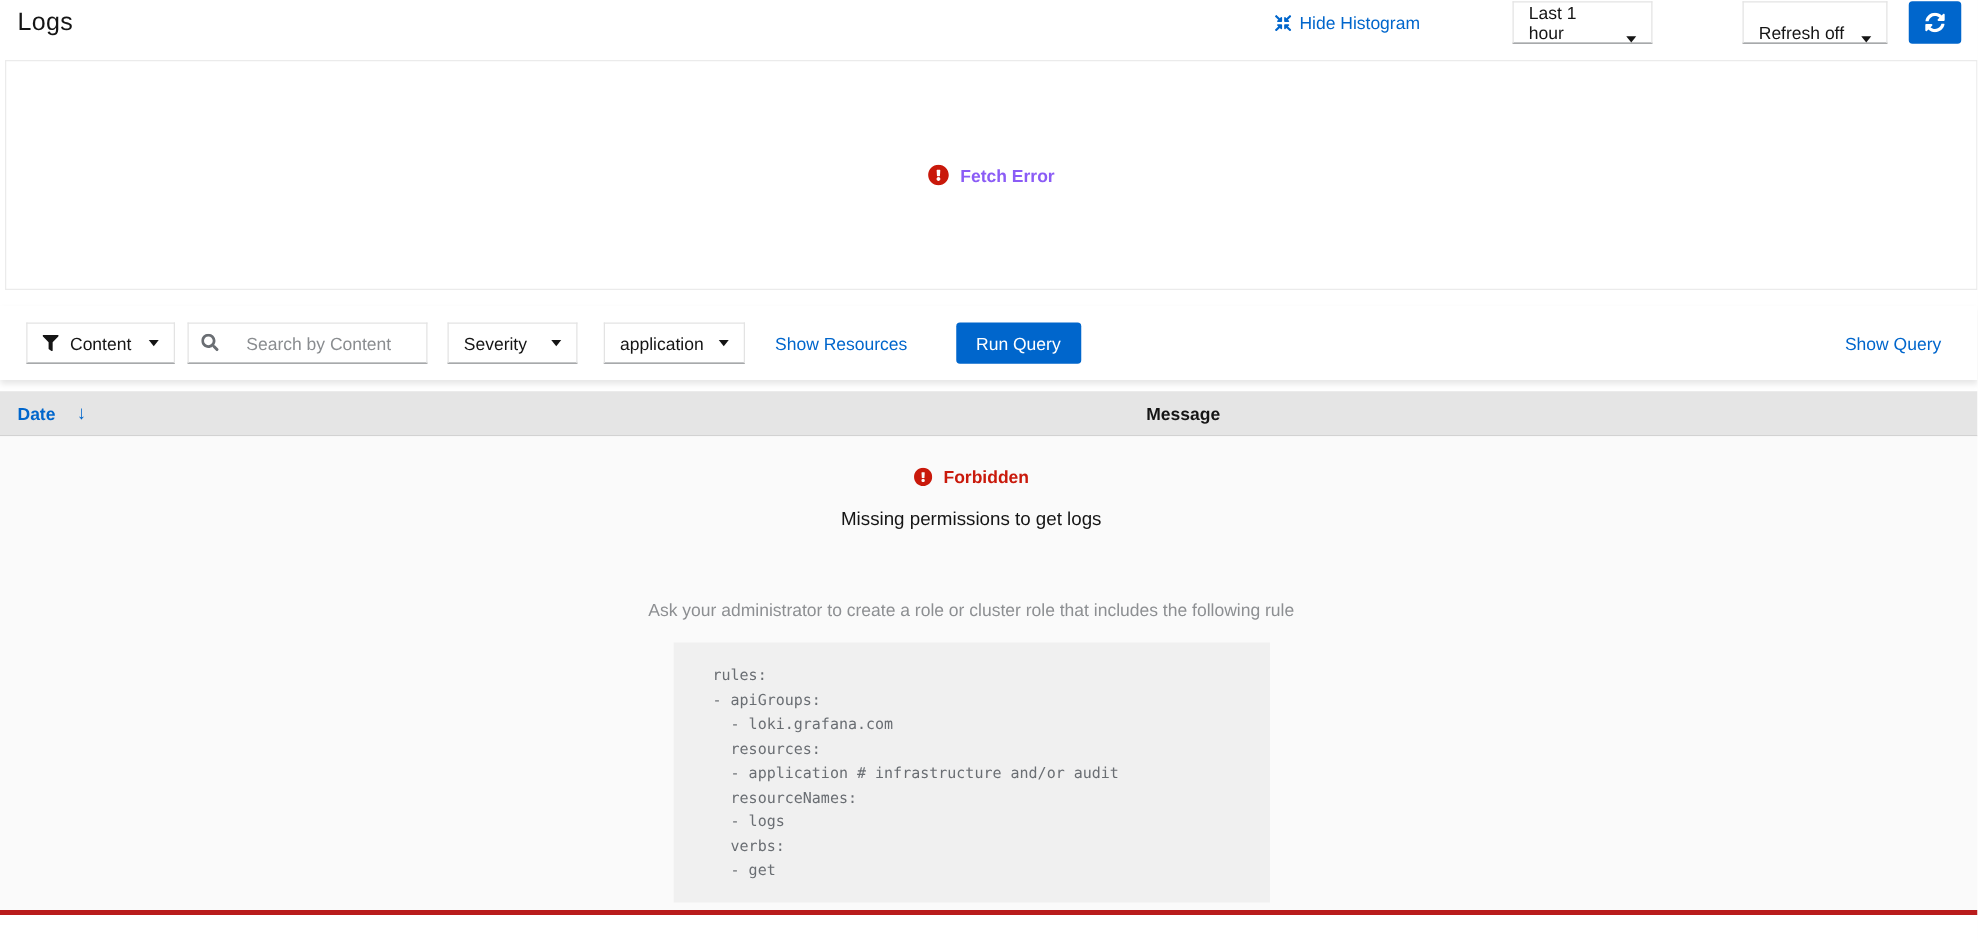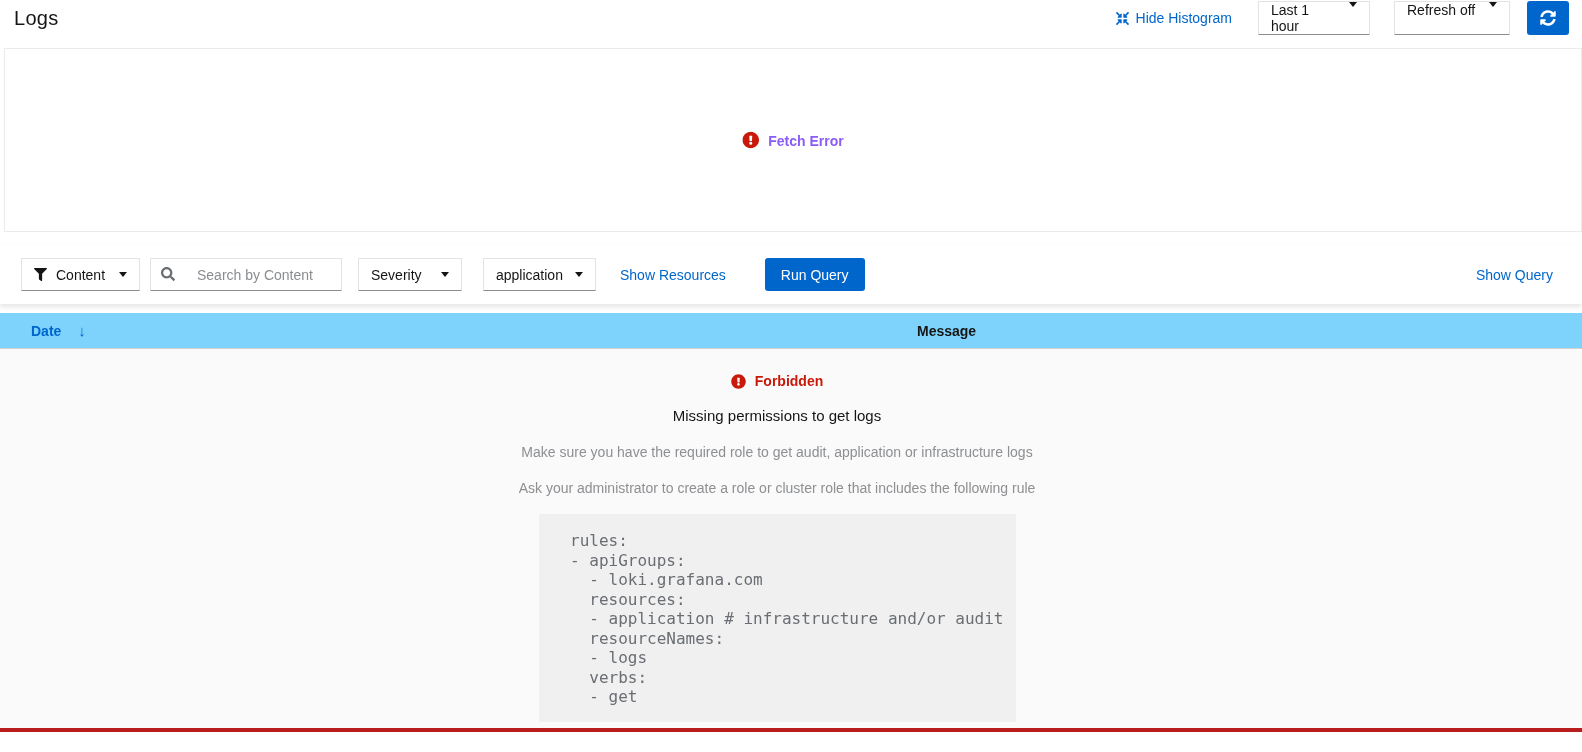--- a/index.html
+++ b/index.html
@@ -7,23 +7,23 @@
     font-family:"Liberation Sans","DejaVu Sans",sans-serif; color:#151515; }
   .page { position:relative; width:1582px; height:752px; }
 
   
   .topbar { position:absolute; top:0; left:0; right:0; height:36px;
     display:flex; align-items:center; padding:0 13px 0 14px; background:#fff; }
   .page-title { font-size:20px; font-weight:500; letter-spacing:.3px; }
   .topbar-right { margin-left:auto; display:flex; align-items:center; }
   .link { color:#0066cc; font-size:14px; text-decoration:none; cursor:pointer; }
   .hide-histogram { display:flex; align-items:center; gap:7px; margin-right:26px; }
-  .pf-select { height:34px; background:#fff; display:flex; align-items:flex-start;
+  .pf-select { height:34px; background:#fff; display:flex; align-items:flex-end;
     justify-content:space-between; padding:0 12px; font-size:14px; cursor:pointer;
-    border:1px solid #e3e3e3; border-bottom:1px solid #8a8d90; }
+    border:1px solid #e3e3e3; border-bottom:1px solid #8a8d90;margin-left:48px; }
   .sel-time { width:112px; margin-right:24px; }
   .sel-refresh { width:116px; margin-right:17px; }
   .caret { width:0; height:0; border-left:4px solid transparent;
     border-right:4px solid transparent; border-top:5px solid #151515; margin-left:10px; }
   .refresh-btn { width:42px; height:34px; background:#0066cc; border:none;
     border-radius:3px; display:flex; align-items:center; justify-content:center; cursor:pointer; }
 
   
   .histogram-panel { position:absolute; top:48px; left:4px; right:0; height:184px;
     background:#fff; border:1px solid #ebebeb; }
@@ -48,39 +48,39 @@
   .search-icon-box { position:absolute; left:11px; top:9px; }
   .t-severity { width:104px; margin-right:21px; }
   .t-tenant { width:113px; margin-right:24px; }
   .show-resources { margin-right:19px; }
   .run-query { height:33px; padding:0 16px; background:#0066cc; color:#fff;
     border:none; border-radius:3px; font-size:14px; font-family:inherit; cursor:pointer;margin-left:20px; }
   .show-query { margin-left:auto; }
 
   
   .table-header { position:absolute; top:313px; left:0; right:0; height:36px;
-    background:#7dd3fc; border-bottom:1px solid #d2d2d2; display:flex; align-items:center;padding-left:17px; }
+    background:#e5e5e5; border-bottom:1px solid #d2d2d2; display:flex; align-items:center; }
   .col-date { margin-left:14px; color:#0066cc; font-weight:700; font-size:14px;
     display:flex; align-items:center; cursor:pointer; }
   .sort-arrow { margin-left:17px; color:#0066cc; font-weight:700; font-size:15px; }
   .col-message { position:absolute; left:917px; font-weight:700; font-size:14px; }
 
   
   .content-area { position:absolute; top:349px; left:0; right:0; height:383px;
     background:#fafafa; border-bottom:4px solid #b91c1c; }
   .cwrap { position:absolute; left:0; width:1554px; text-align:center; }
   .forbidden-row { top:24px; display:flex; align-items:center; justify-content:center;
     gap:9px; color:#c9190b; font-weight:700; font-size:14px; }
   .subtitle { top:58px; font-size:15px; color:#151515; }
   .desc { color:#8d8f92; font-size:14px; }
   .desc1 { top:95px; }
   .desc2 { top:131px; }
   .code-block { position:absolute; top:165px; left:539px; width:477px; height:208px;
     background:#f0f0f0; text-align:left; padding:17px 16px 0 31px;
-    font-family:"DejaVu Sans Mono","Liberation Mono",monospace; font-size:16px;
+    font-family:"DejaVu Sans Mono","Liberation Mono",monospace; font-size:12px;
     line-height:19.5px; color:#6a6e73; white-space:pre; }
 
   .icon { display:inline-flex; flex:none; }
 </style>
 </head>
 <body>
 
 <div class="page">
 
   <div class="topbar">
@@ -165,21 +165,20 @@
   <div class="content-area">
     <div class="cwrap forbidden-row" style="position:absolute;">
       <span class="icon">
         <svg width="15" height="15" viewBox="0 0 512 512">
             <path fill="#c9190b" d="M504 256c0 136.997-111.043 248-248 248S8 392.997 8 256C8 119.083 119.043 8 256 8s248 111.083 248 248zm-248 50c-25.405 0-46 20.595-46 46s20.595 46 46 46 46-20.595 46-46-20.595-46-46-46zm-43.673-165.346l7.418 136c.347 6.364 5.609 11.346 11.982 11.346h48.546c6.373 0 11.635-4.982 11.982-11.346l7.418-136c.375-6.874-5.098-12.654-11.982-12.654h-63.383c-6.884 0-12.356 5.78-11.981 12.654z"></path>
           </svg>
       </span>
       <span>Forbidden</span>
     </div>
     <div class="cwrap subtitle" style="position:absolute;">Missing permissions to get logs</div>
-    <div class="cwrap desc desc1" style="position:absolute;">Make sure you have the required role to get audit, application or infrastructure logs</div>
     <div class="cwrap desc desc2" style="position:absolute;">Ask your administrator to create a role or cluster role that includes the following rule</div>
     <pre class="code-block">rules:
 - apiGroups:
   - loki.grafana.com
   resources:
   - application # infrastructure and/or audit
   resourceNames:
   - logs
   verbs:
   - get</pre>

